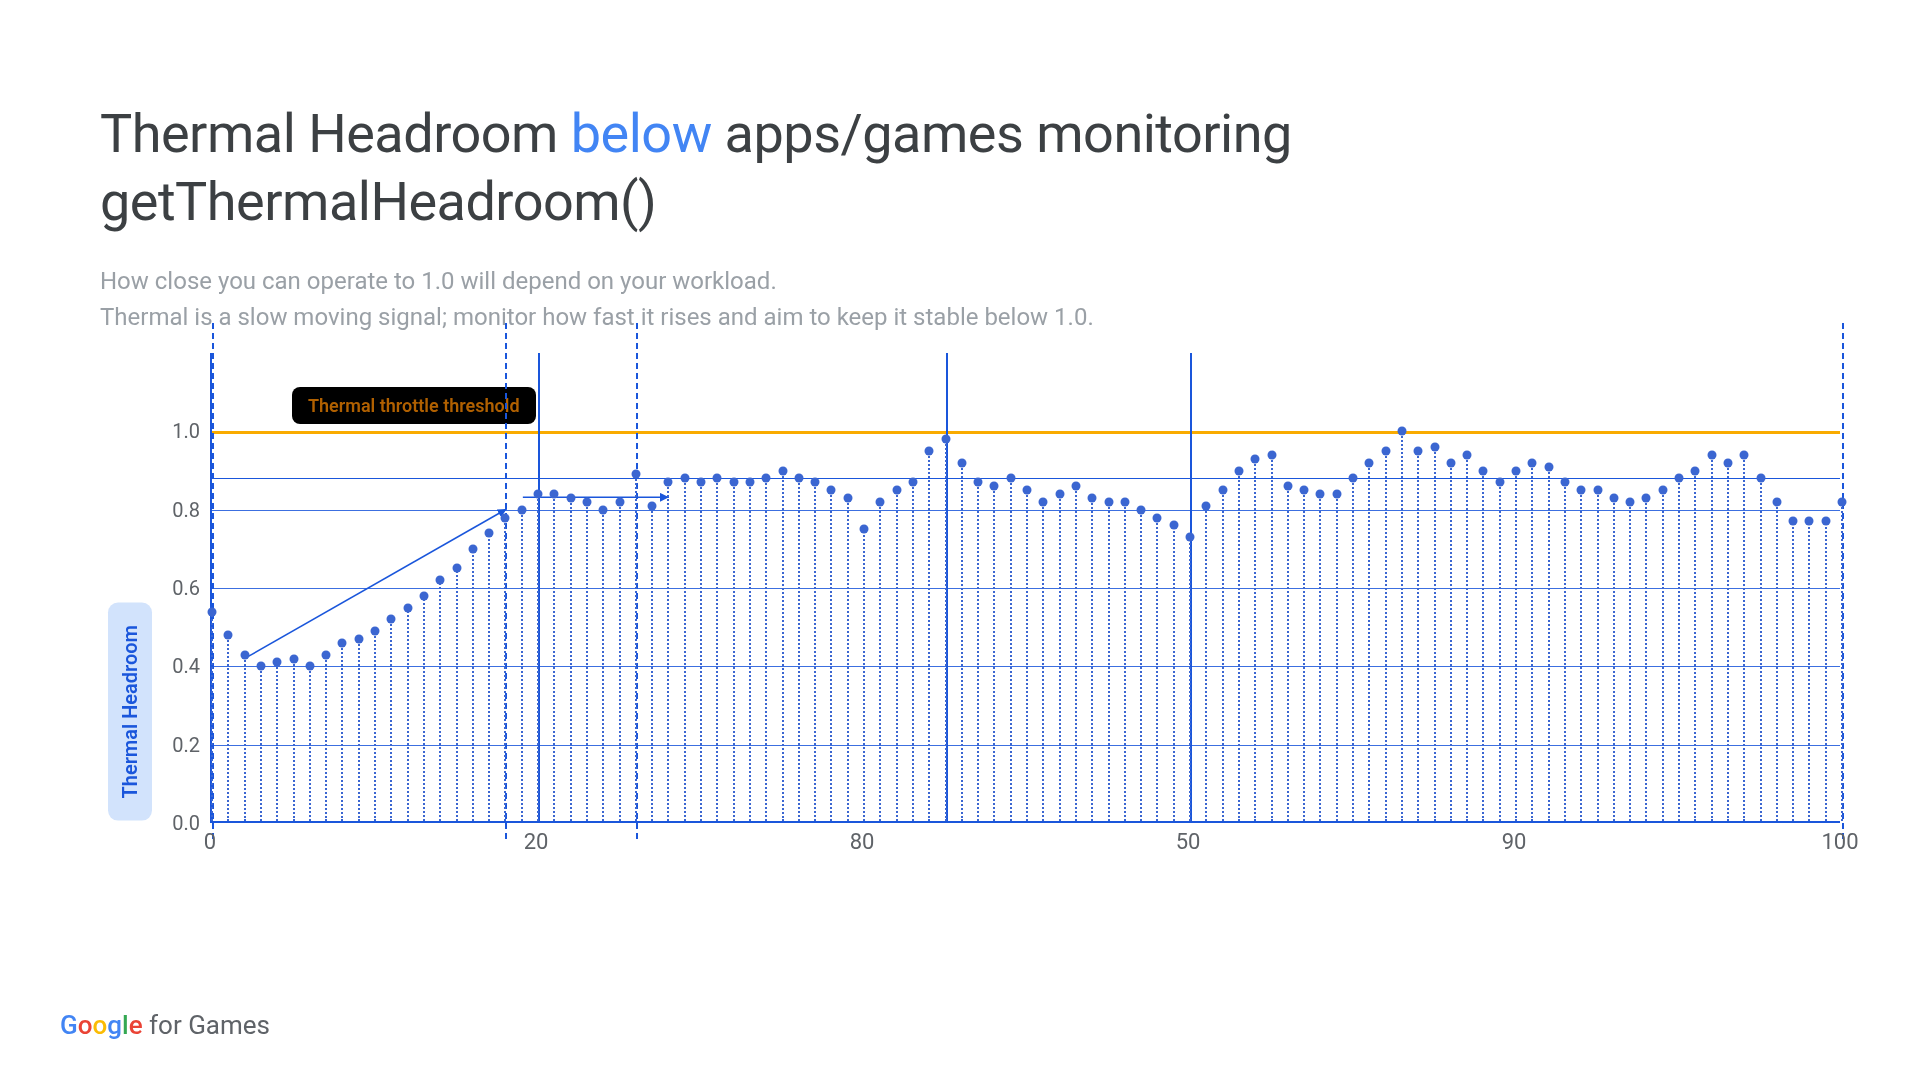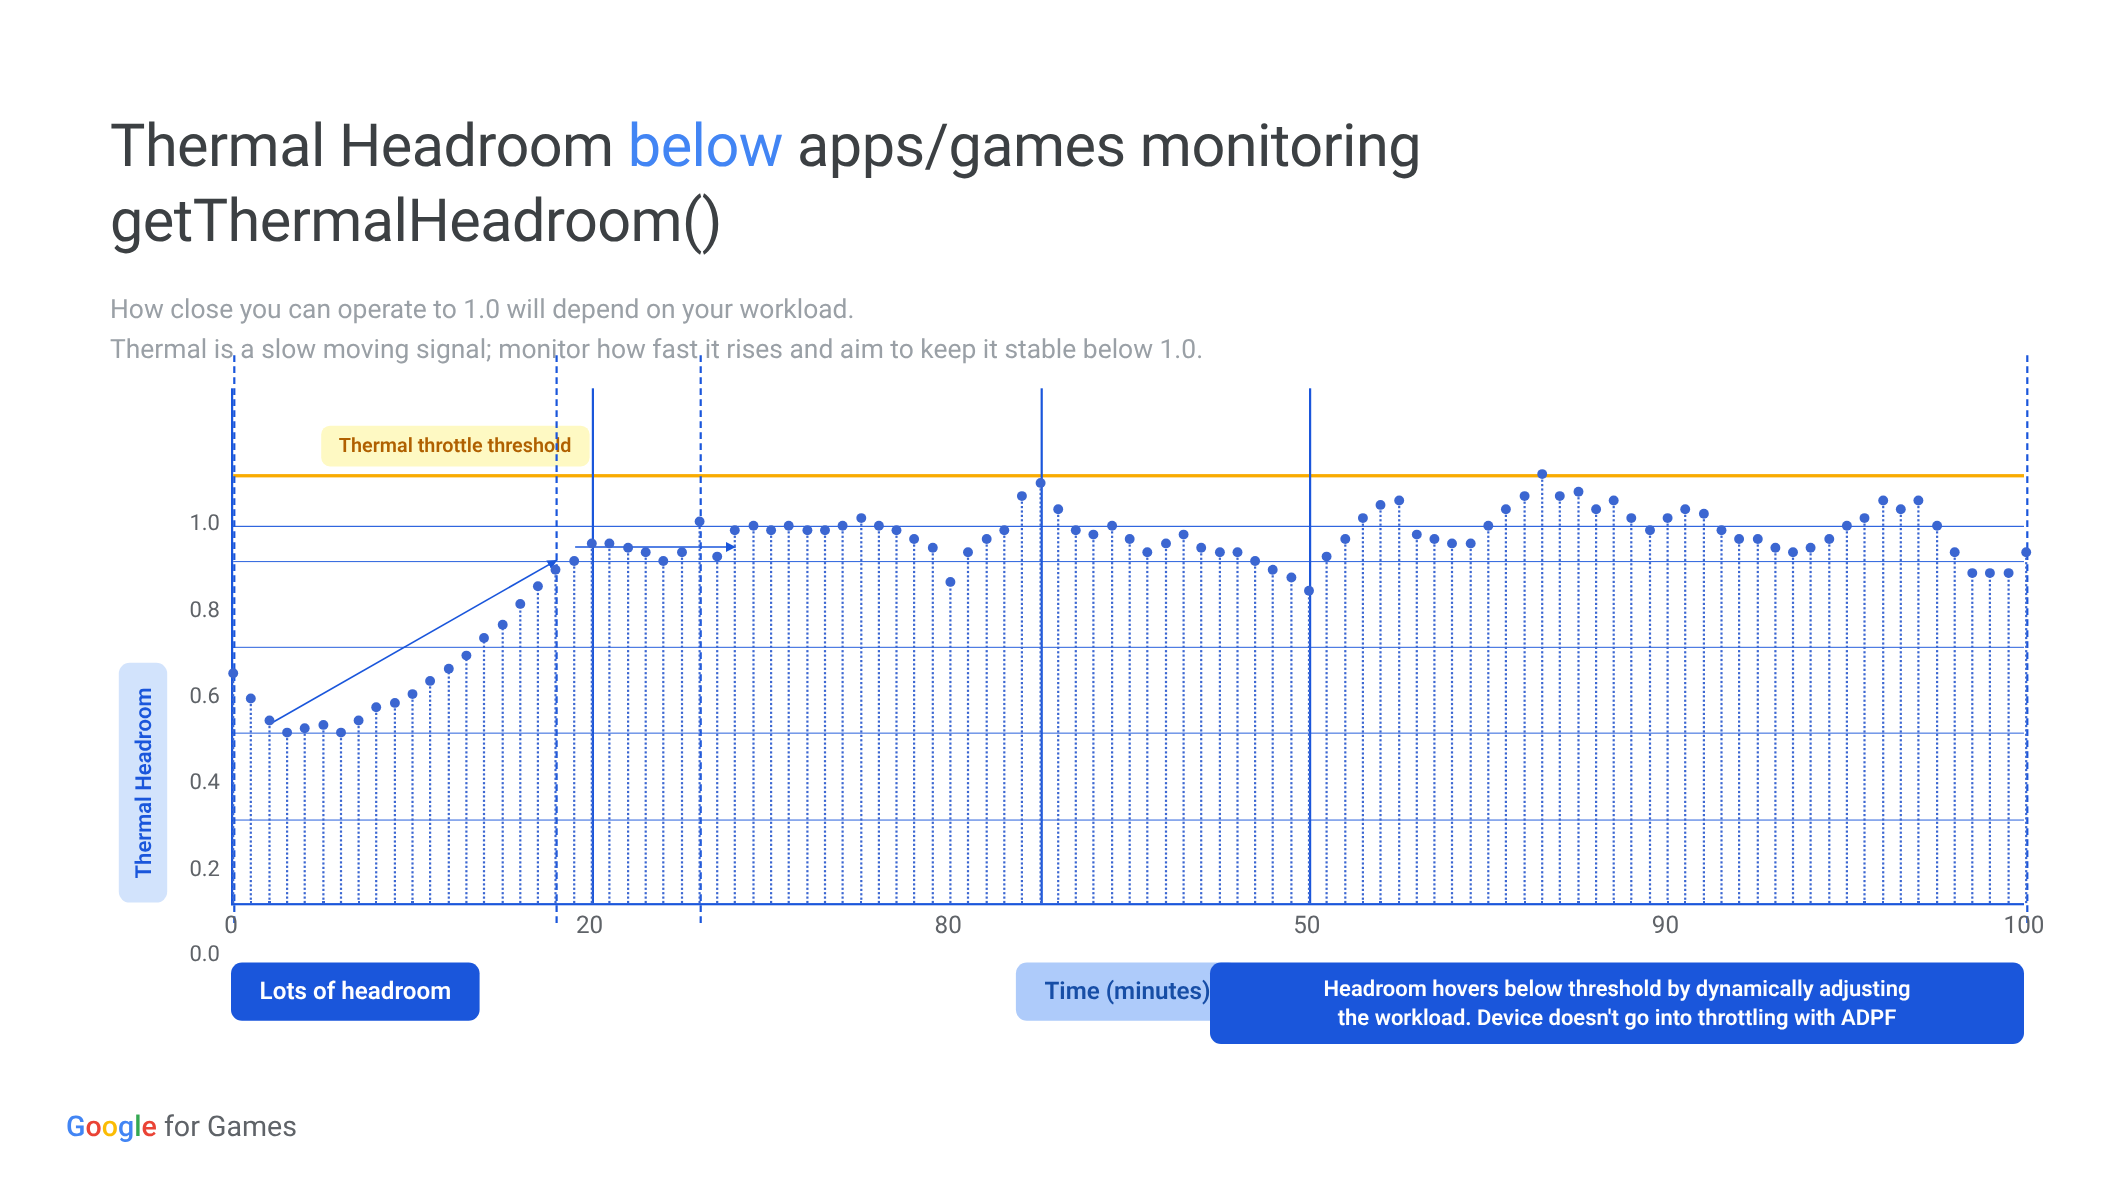--- a/index.html
+++ b/index.html
@@ -58,21 +58,20 @@
     top: 0;
     height: 100%;
     width: 60px;
   }
   .ytick {
     position: absolute;
     right: 10px;
     transform: translateY(-50%);
     font-size: 20px;
     color: #5f6368;
-    margin-top: 44px;
   }
   .plot {
     position: absolute;
     left: 50px;
     top: 0;
     right: 0;
     bottom: 30px;
     border-left: 2px solid #1a56db;
     border-bottom: 2px solid #1a56db;
   }
@@ -84,21 +83,21 @@
     opacity: 0.85;
   }
   .threshold-line {
     position: absolute;
     left: 0; right: 0;
     height: 0;
     border-top: 3px solid #f9ab00;
   }
   .threshold-label {
     position: absolute;
-    background: #fef9c3;
+    background: #000000;
     color: #b06000;
     padding: 8px 16px;
     border-radius: 8px;
     font-size: 18px;
     font-weight: 600;
   }
   .vline-dash {
     position: absolute;
     top: -30px;
     bottom: -18px;
@@ -437,24 +436,17 @@
     <div class="xticks" id="xticks">
         <div class="xtick" style="left: 0px;">0</div>
         <div class="xtick" style="left: 326px;">20</div>
         <div class="xtick" style="left: 652px;">80</div>
         <div class="xtick" style="left: 978px;">50</div>
         <div class="xtick" style="left: 1304px;">90</div>
         <div class="xtick" style="left: 1630px;">100</div>
       </div>
   </div>
 
-  <div class="annotations">
-    <div class="annot-badge" style="left:0">Lots of headroom</div>
-    <div class="annot-badge light" style="left:50%;transform:translateX(-50%)">Time (minutes)</div>
-    <div class="annot-badge multi" style="right:0;width:740px">
-      <span>Headroom hovers below threshold by dynamically adjusting</span><br><span>the workload. Device doesn't go into throttling with ADPF</span>
-    </div>
-  </div>
 </div>
 
 <div class="footer-logo">
   <span style="font-weight:500"><span class="g-b">G</span><span class="g-r">o</span><span class="g-y">o</span><span class="g-b">g</span><span class="g-g">l</span><span class="g-r">e</span></span><span> for Games</span>
 </div>
 
 </body></html>

